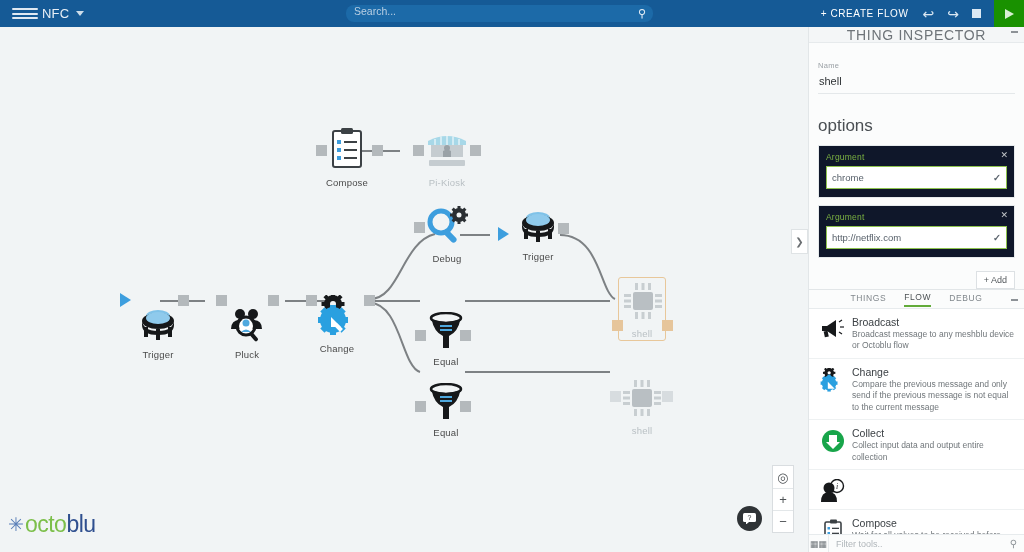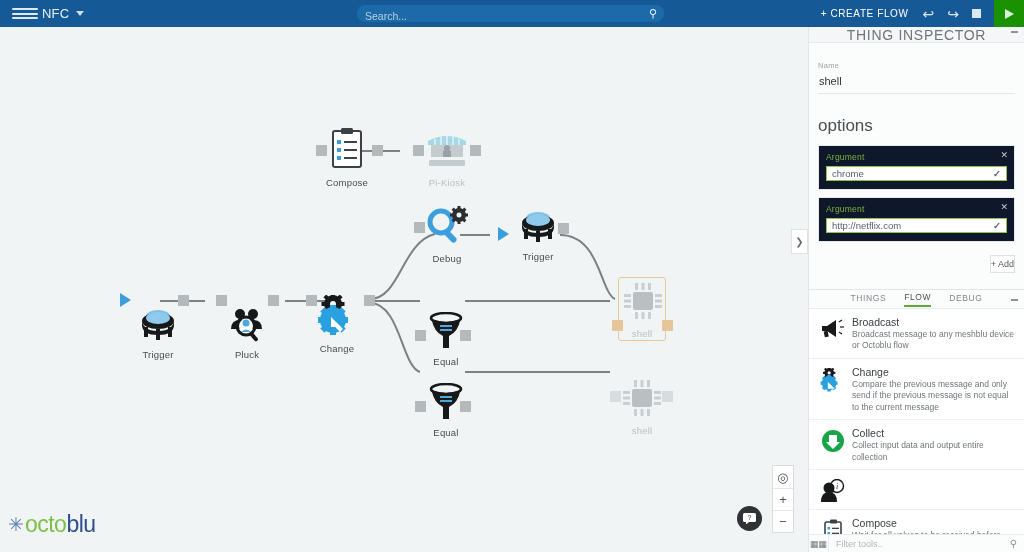--- a/index.html
+++ b/index.html
@@ -13,22 +13,22 @@
 
   
   .topbar{
     position:absolute; top:0; left:0; width:1024px; height:27px;
     background:#155a96; display:flex; align-items:center;
   }
   .hamburger{ width:26px; margin-left:12px; cursor:pointer; }
   .hamburger span{ display:block; height:2px; background:#dfe9f2; margin:2.5px 0; border-radius:1px; }
   .flow-name{ color:#e8eff6; font-size:13px; margin-left:4px; letter-spacing:.2px; cursor:pointer;}
   .caret-down{ margin-left:7px; width:0;height:0;border-left:4px solid transparent;border-right:4px solid transparent;border-top:5px solid #cdddea; display:inline-block; vertical-align:middle;}
-  .searchwrap{ position:absolute; left:357px; top:5px; width:307px; height:17px;
-     background:#1c6aa8; border-radius:8px; display:flex; align-items:flex-end; }
+  .searchwrap{ position:absolute; left:346px; top:5px; width:307px; height:17px;
+     background:#1c6aa8; border-radius:8px; display:flex; align-items:flex-start; }
   .searchwrap input{ background:transparent;border:none;outline:none;color:#e5eef6;
      font-size:10.5px; font-family:"Liberation Sans",sans-serif; padding-left:8px; width:275px;}
   .searchwrap input::placeholder{color:#b9cfe3;}
   .search-ic{ position:absolute; right:7px; top:2px; color:#e5eef6; font-size:11px;}
   .tb-right{ position:absolute; right:0; top:0; height:27px; display:flex; align-items:center; }
   .create-flow{ color:#fff; font-size:10px; letter-spacing:.6px; cursor:pointer; margin-right:14px;}
   .tb-icon{ color:#dbe8f3; font-size:14px; margin-right:13px; cursor:pointer; line-height:1;}
   .stop-btn{ width:9px;height:9px;background:#dbe8f3;margin-right:13px;cursor:pointer;}
   .play-btn{ width:30px;height:27px;background:#199100;display:flex;align-items:center;justify-content:center;cursor:pointer;}
   .play-tri{ width:0;height:0;border-top:5px solid transparent;border-bottom:5px solid transparent;border-left:9px solid #d8f0d2;}
@@ -65,26 +65,26 @@
      display:flex;align-items:center;justify-content:center; position:relative;}
   .rp-head .t{ font-size:14px;color:#6e7479;letter-spacing:.7px;}
   .rp-min{ position:absolute;right:6px;top:4px;width:7px;height:1.5px;background:#8d9297;cursor:pointer;}
   .rp-body{ padding:0 9px; }
   .fld-label{ font-size:7.5px;color:#9aa0a5;margin-top:18px;letter-spacing:.3px;}
   .fld-val{ font-size:11px;color:#2f3336;padding:5px 0 6px 1px;border-bottom:1px solid #e4e8ea;}
   .opt-title{ font-size:17px;color:#4a4f53;margin-top:22px;margin-bottom:9px;font-weight:400;}
   .arg-card{ background:#0f172a;border:1px solid #e6eaec;padding:6px 7px 8px;margin-bottom:7px;position:relative;}
   .arg-lbl{ font-size:8.5px;color:#7cb342;letter-spacing:.2px;}
   .arg-x{ position:absolute;right:6px;top:4px;font-size:9px;color:#c3c8cb;cursor:pointer;}
-  .arg-inp{ margin-top:4px;border:1px solid #8ec34f;background:#fff;height:15px;
+  .arg-inp{ margin-top:4px;border:1px solid #8ec34f;background:#fff;height:23px;
      display:flex;align-items:center;padding:0 5px;position:relative;}
   .arg-inp span{ font-size:9.5px;color:#57606a;}
   .arg-ok{ position:absolute;right:5px;color:#67a338;font-size:10px;font-weight:bold;}
   .addbtn{ float:right;margin-top:6px;border:1px solid #dde1e4;background:#fff;
-     font-size:9px;color:#53585c;padding:3px 0;cursor:pointer;}
+     font-size:9px;color:#53585c;padding:3px 7px;cursor:pointer;}
   .wd-lbl{ clear:both;padding-top:22px;font-size:9px;color:#5d6266;}
   .wd-box{ margin-top:3px;height:14px;border:1px solid #e2e6e8;background:#fff;border-radius:2px;}
 
   
   .toolspane{ position:absolute;left:0;right:0;bottom:0;top:262px;background:#fff;
      border-top:1px solid #e2e6e8;}
   .tabs{ height:19px;display:flex;align-items:center;justify-content:center;
      border-bottom:1px solid #e7ebed;position:relative;background:#fbfcfc;}
   .tab{ font-size:8.5px;color:#81878c;letter-spacing:.6px;margin:0 9px;
      padding-bottom:3px;cursor:pointer;}

